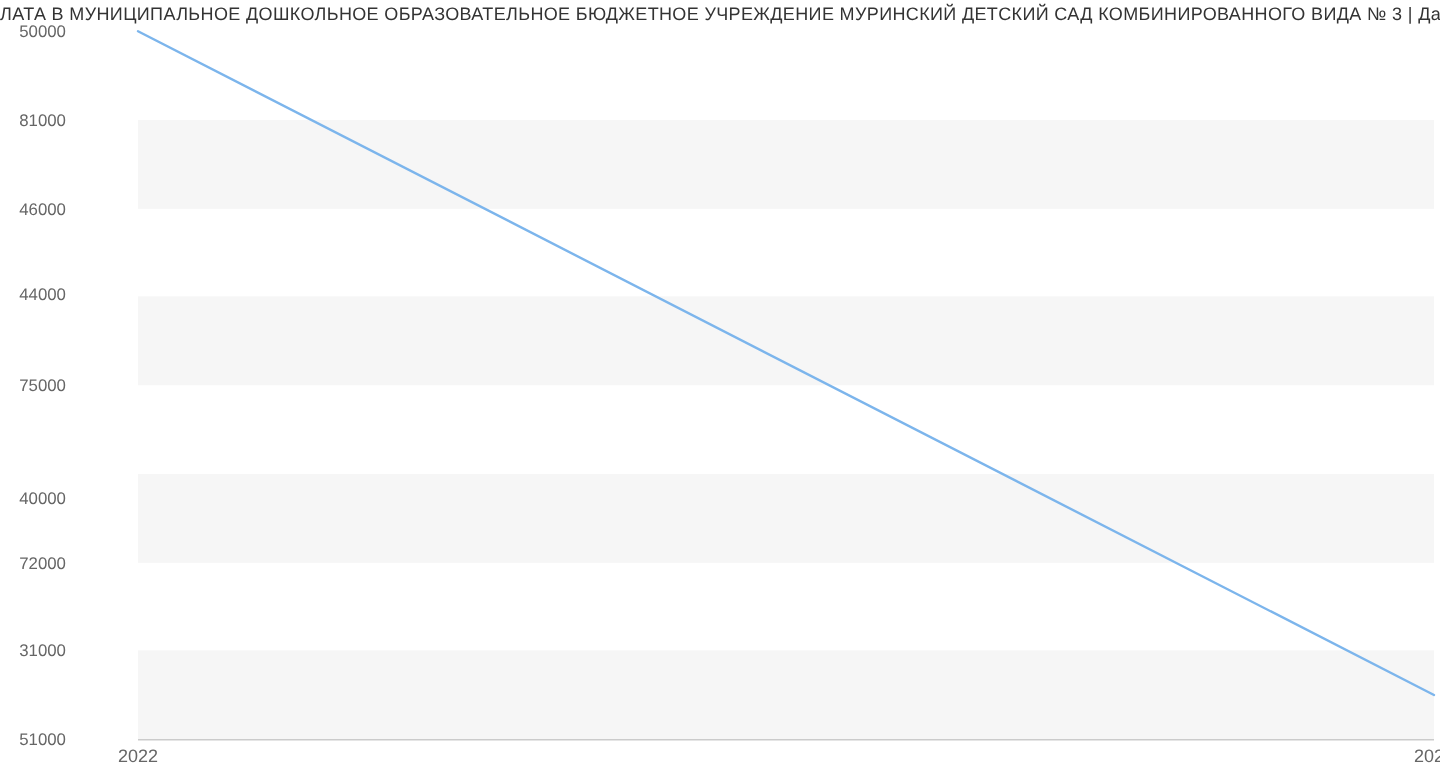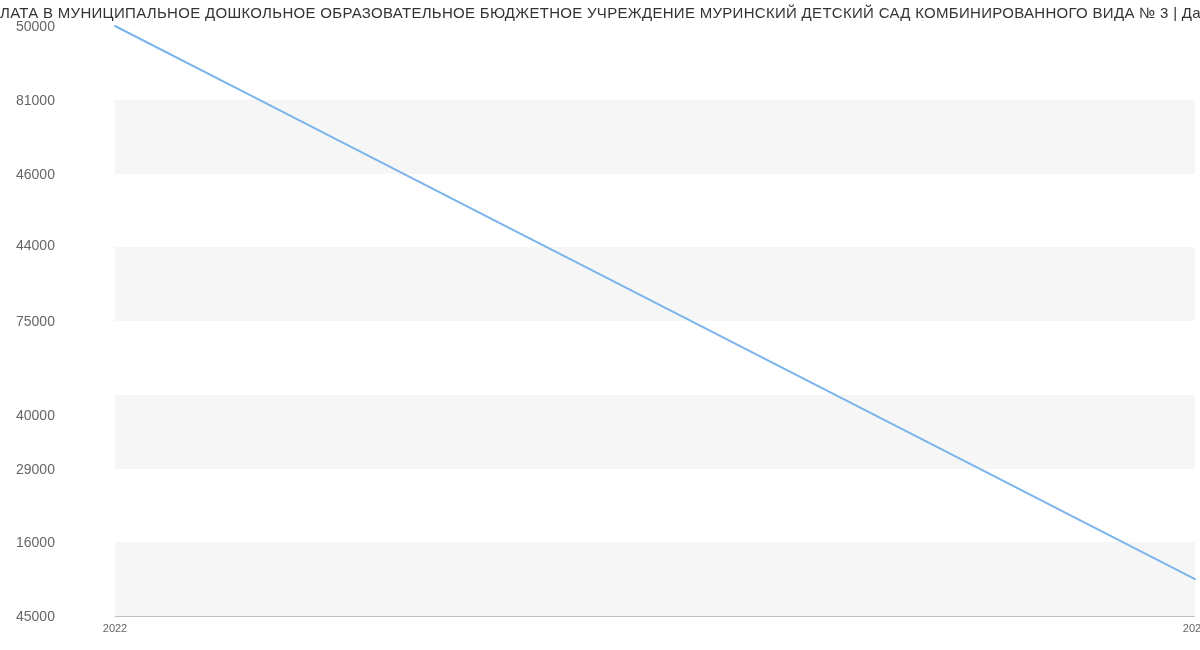--- a/index.html
+++ b/index.html
@@ -45,21 +45,21 @@
     right: 1094px;
     width: 90px;
     text-align: left;
     font-size: 14px;
     color: #666666;
     transform: translateY(-50%);
   }
   .x-tick-label {
     position: absolute;
     top: 622px;
-    font-size: 11px;
+    font-size: 15px;
     color: #666666;
     transform: translateX(-50%);
   }
   .axis-line {
     position: absolute;
     background: #bfbfbf;
   }
   svg.series {
     position: absolute;
     left: 0;
@@ -90,23 +90,23 @@
       <div class="grid-band" style="top: 221.25px; height: 73.75px;"></div>
       <div class="grid-band" style="top: 73.75px; height: 73.75px;"></div>
       <svg class="series" viewBox="0 0 1080 590" preserveAspectRatio="none">
       <path class="series-path" d="M0 0 L1080 553.125"></path>
     </svg>
   </div>
 
   <div class="axis-line" style="left:115px; top:616px; width:1080px; height:1px;"></div>
 
   <div id="y-ticks">
-      <div class="y-tick-label" style="top: 616px;">45000</div>
-      <div class="y-tick-label" style="top: 542.25px;">16000</div>
-      <div class="y-tick-label" style="top: 468.5px;">29000</div>
+      <div class="y-tick-label" style="top: 616px;">51000</div>
+      <div class="y-tick-label" style="top: 542.25px;">31000</div>
+      <div class="y-tick-label" style="top: 468.5px;">72000</div>
       <div class="y-tick-label" style="top: 415px;">40000</div>
       <div class="y-tick-label" style="top: 321px;">75000</div>
       <div class="y-tick-label" style="top: 245px;">44000</div>
       <div class="y-tick-label" style="top: 173.5px;">46000</div>
       <div class="y-tick-label" style="top: 99.75px;">81000</div>
       <div class="y-tick-label" style="top: 26px;">50000</div>
     </div>
 
   <div id="x-ticks">
       <div class="x-tick-label" style="left: 115px;">2022</div>

